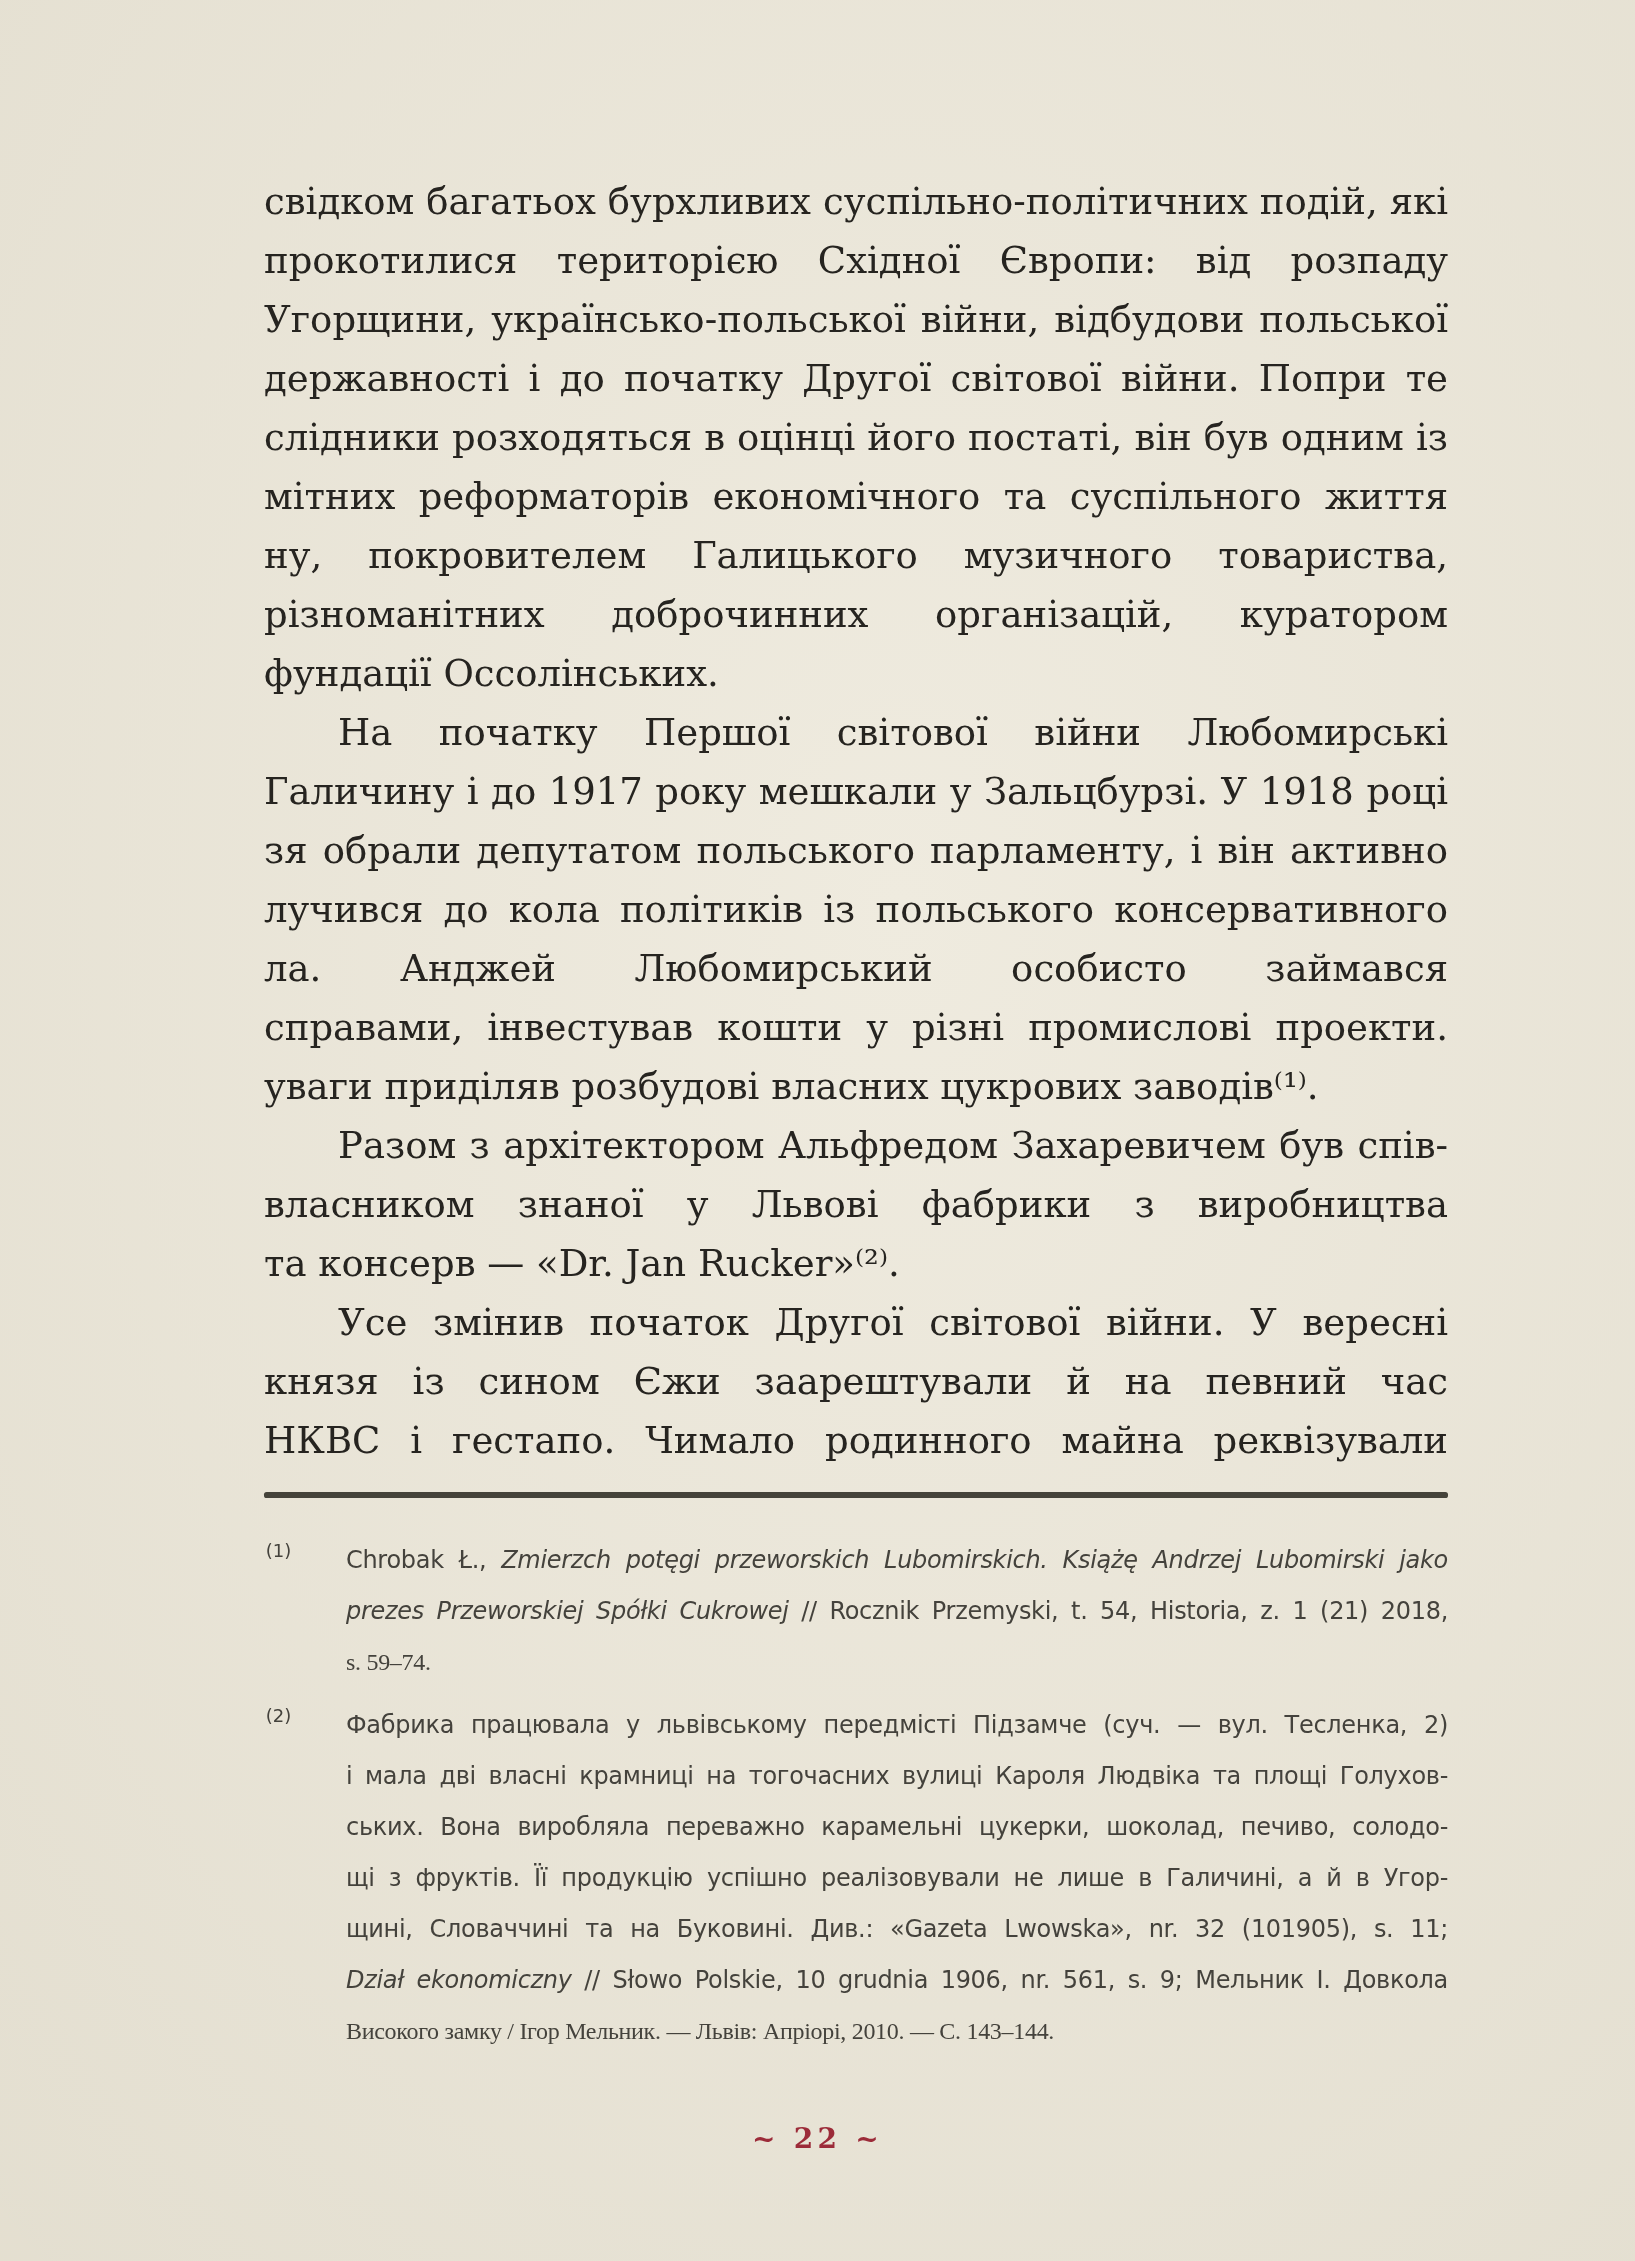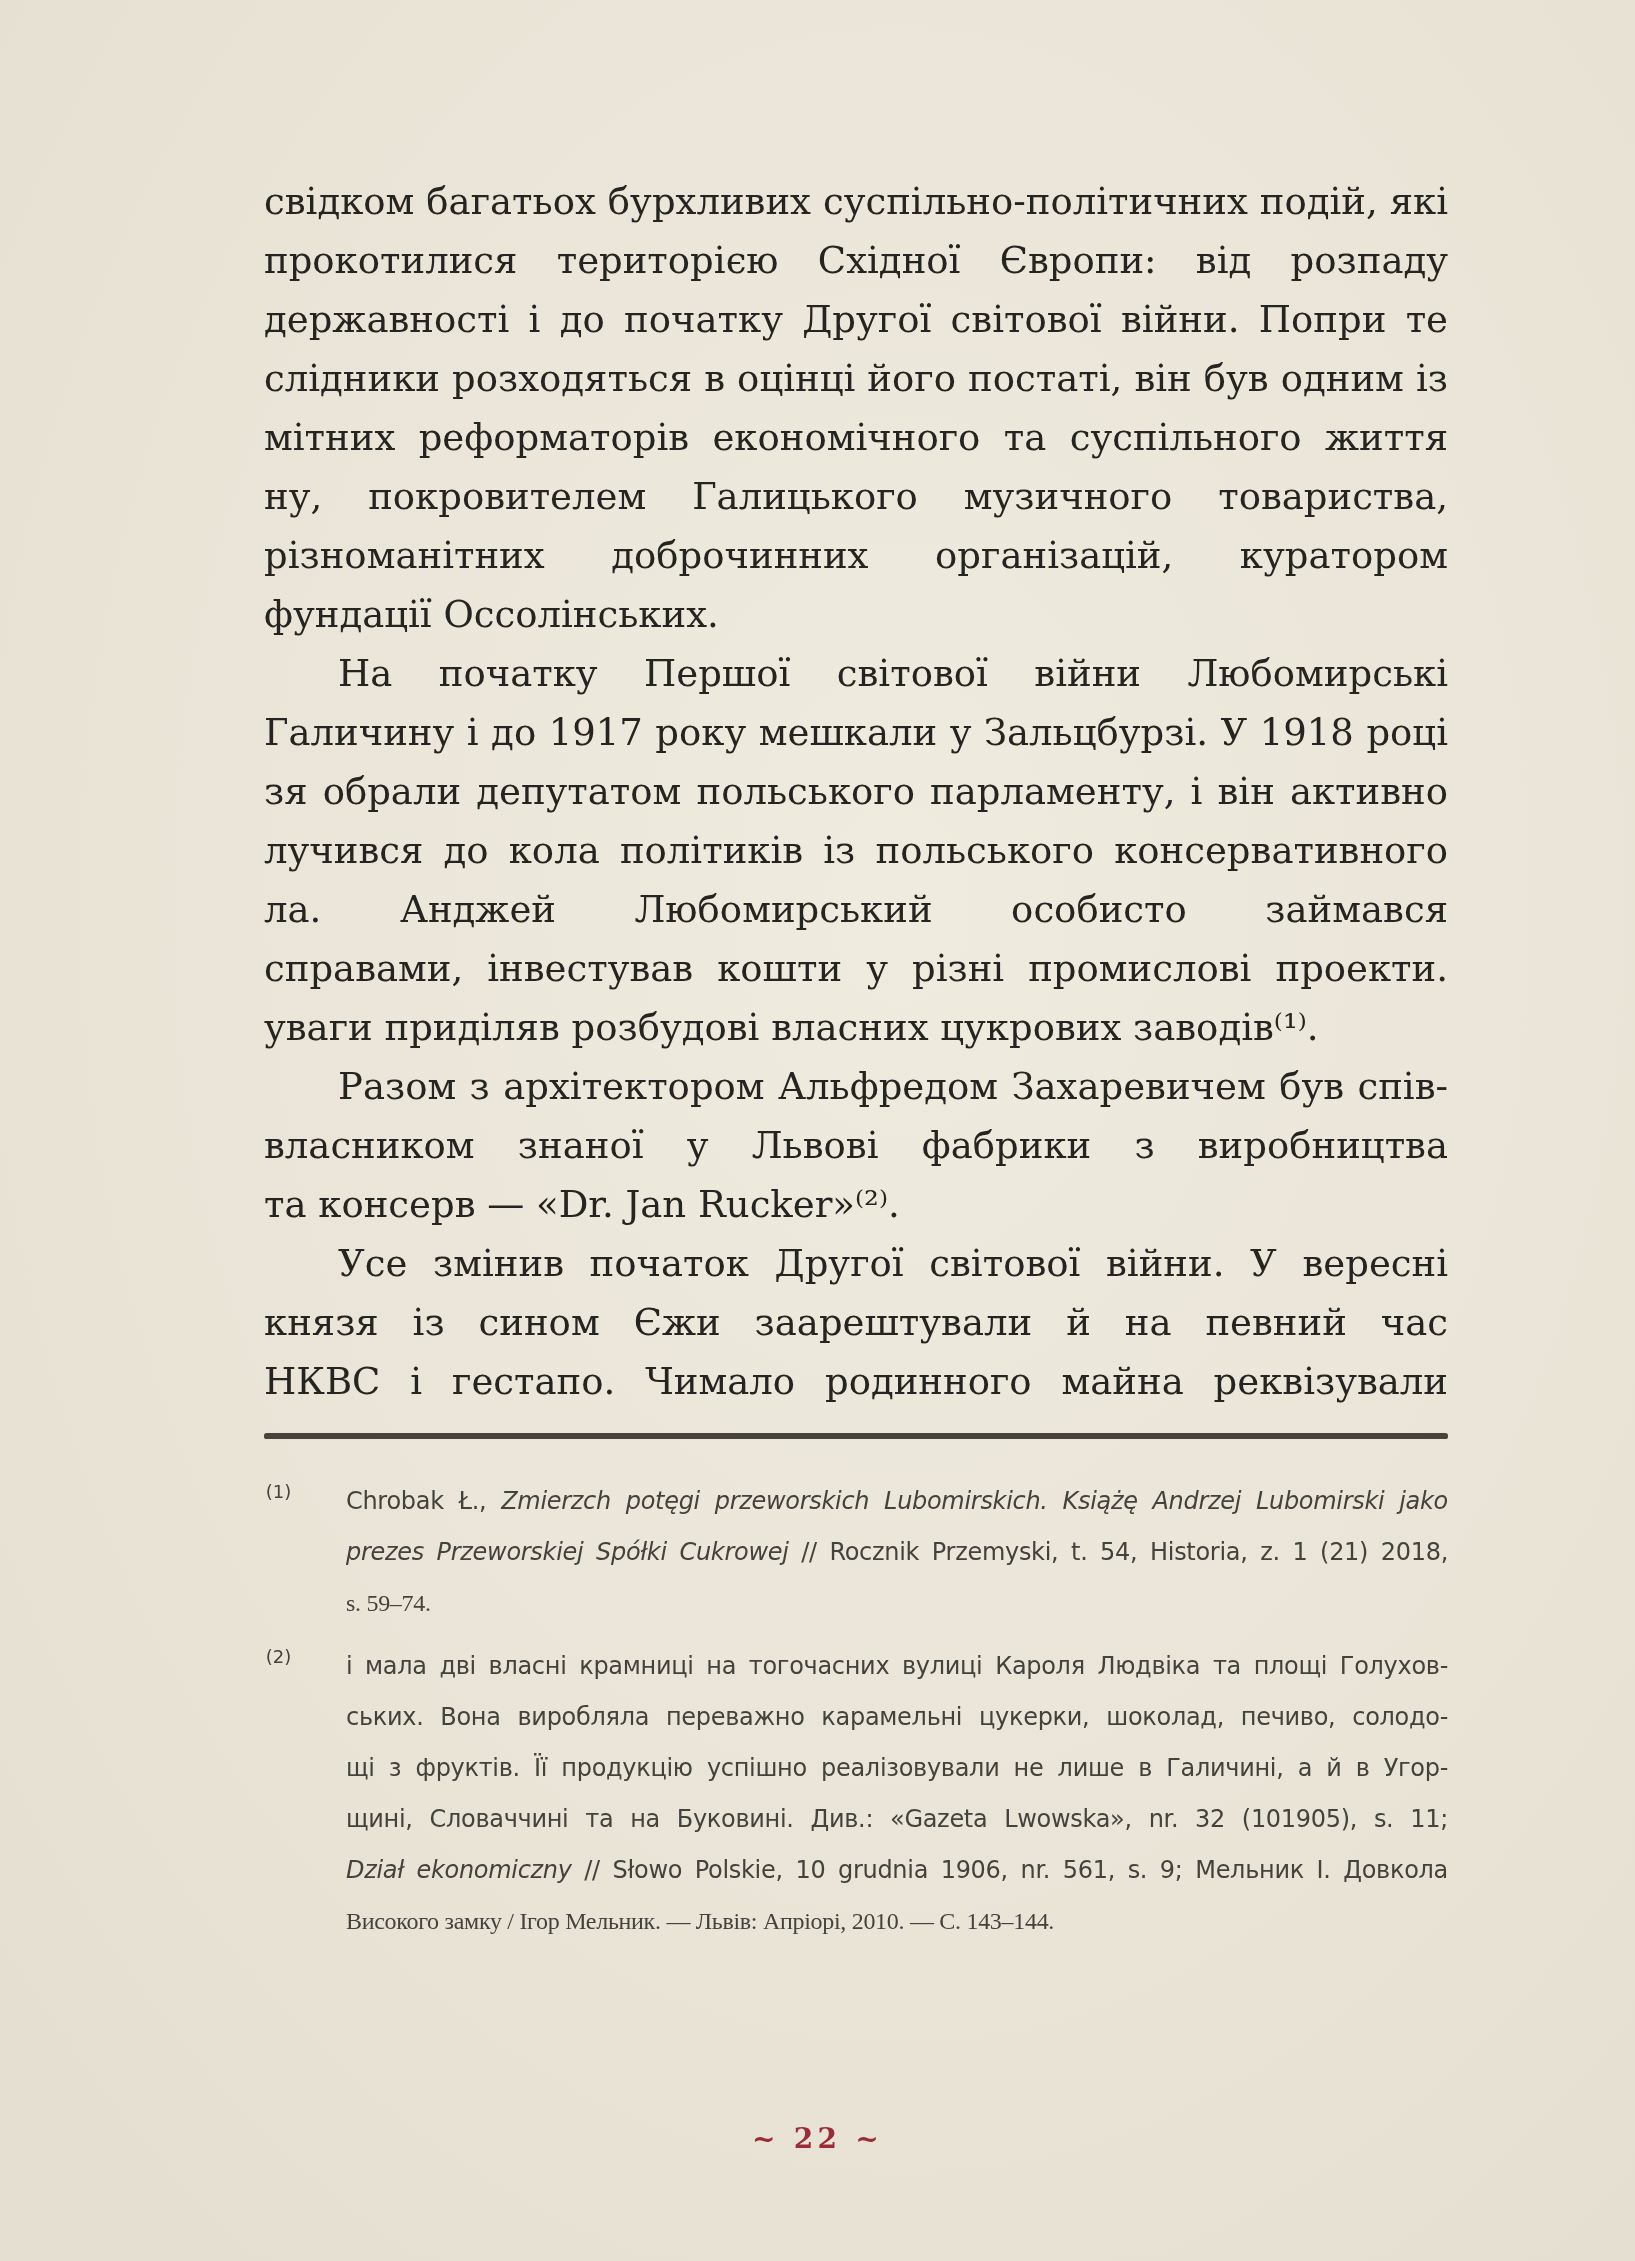--- a/index.html
+++ b/index.html
@@ -80,20 +80,21 @@
 </style>
 </head>
 <body>
 
 <div class="page">
   <div class="text-block">
     <div id="body-text">
         <div>
           <div class="bline">свідком багатьох бурхливих суспільно-політичних подій, які</div>
           <div class="bline">прокотилися територією Східної Європи: від розпаду Австро-</div>
+          <div class="bline">Угорщини, українсько-польської війни, відбудови польської</div>
           <div class="bline">державності і до початку Другої світової війни. Попри те що до-</div>
           <div class="bline">слідники розходяться в оцінці його постаті, він був одним із по-</div>
           <div class="bline">мітних реформаторів економічного та суспільного життя регіо-</div>
           <div class="bline">ну, покровителем Галицького музичного товариства, опікуном</div>
           <div class="bline">різноманітних доброчинних організацій, куратором знаменитої</div>
           <div class="bline nojust">фундації Оссолінських.</div>
         </div>
         <div>
           <div class="bline indent">На початку Першої світової війни Любомирські залишили</div>
           <div class="bline">Галичину і до 1917 року мешкали у Зальцбурзі. У 1918 році кня-</div>
@@ -120,20 +121,21 @@
           <span class="fn-marker">(1)</span>
           <div class="fn-text">
             <div class="fn-line"><span>Chrobak Ł., </span><span class="it">Zmierzch potęgi przeworskich Lubomirskich. Książę Andrzej Lubomirski jako</span></div>
             <div class="fn-line"><span class="it">prezes Przeworskiej Spółki Cukrowej</span><span> // Rocznik Przemyski, t. 54, Historia, z. 1 (21) 2018,</span></div>
             <div class="fn-line nojust"><span>s. 59–74.</span></div>
           </div>
         </div>
         <div class="footnote">
           <span class="fn-marker">(2)</span>
           <div class="fn-text">
+            <div class="fn-line"><span>Фабрика працювала у львівському передмісті Підзамче (суч. — вул. Тесленка, 2)</span></div>
             <div class="fn-line"><span>і мала дві власні крамниці на тогочасних вулиці Кароля Людвіка та площі Голухов-</span></div>
             <div class="fn-line"><span>ських. Вона виробляла переважно карамельні цукерки, шоколад, печиво, солодо-</span></div>
             <div class="fn-line"><span>щі з фруктів. Її продукцію успішно реалізовували не лише в Галичині, а й в Угор-</span></div>
             <div class="fn-line"><span>щині, Словаччині та на Буковині. Див.: «Gazeta Lwowska», nr. 32 (101905), s. 11;</span></div>
             <div class="fn-line"><span class="it">Dział ekonomiczny</span><span> // Słowo Polskie, 10 grudnia 1906, nr. 561, s. 9; Мельник І. Довкола</span></div>
             <div class="fn-line nojust"><span>Високого замку / Ігор Мельник. — Львів: Апріорі, 2010. — С. 143–144.</span></div>
           </div>
         </div>
       </div>
   </div>

